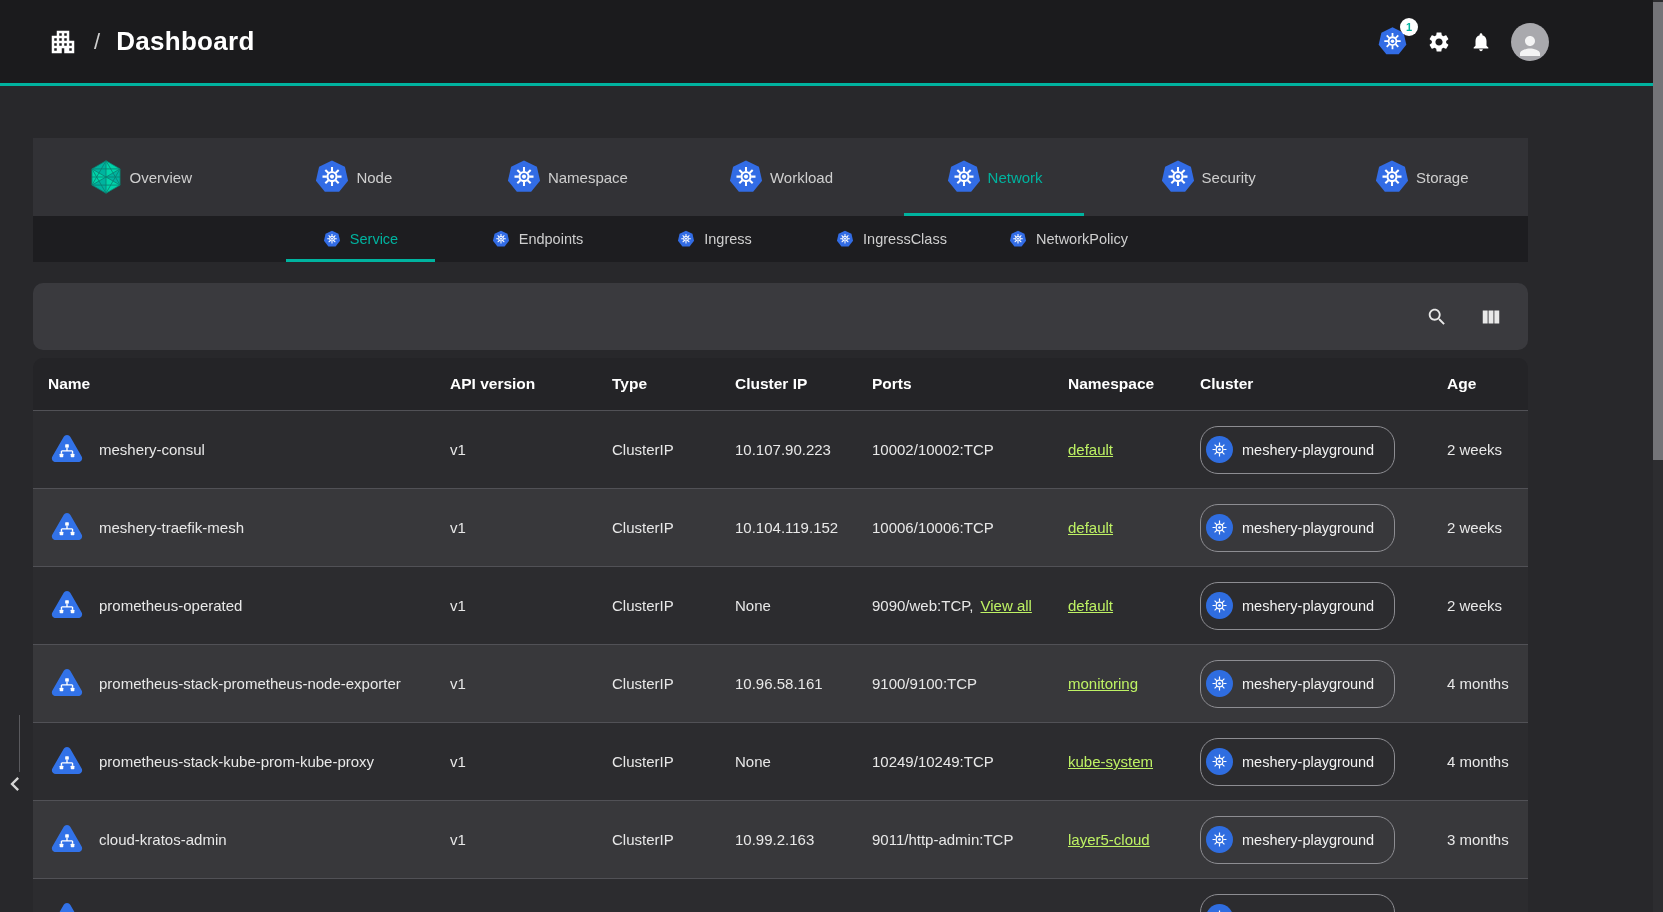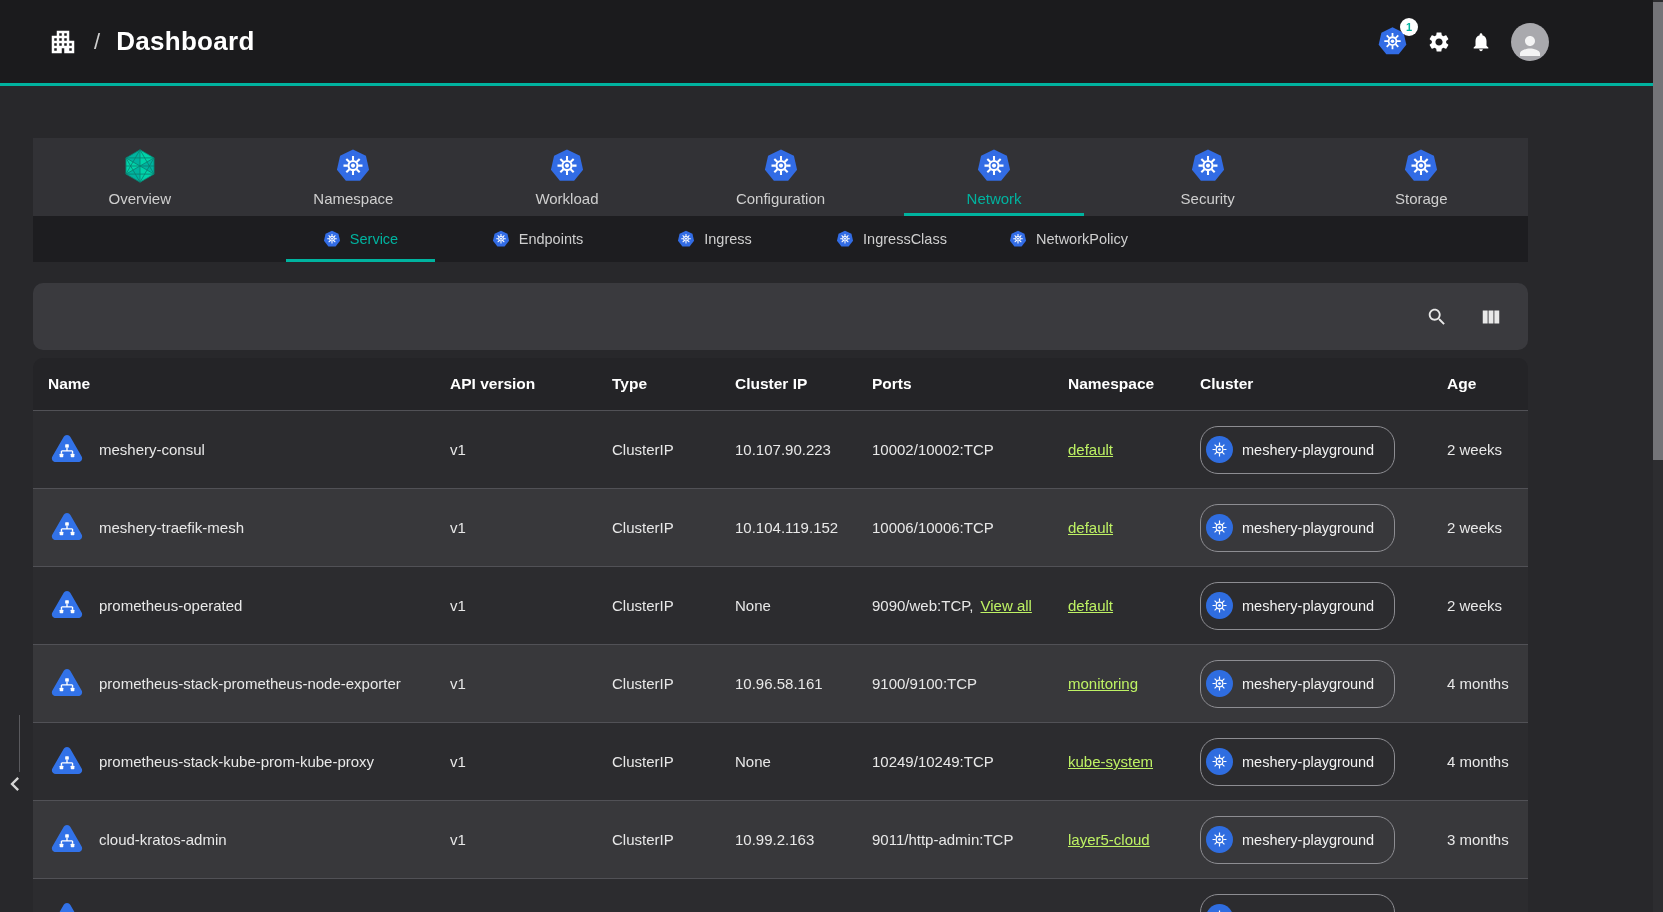--- a/index.html
+++ b/index.html
@@ -30,21 +30,21 @@
     display:flex;align-items:center;justify-content:center;
   }
   .gear svg{width:24px;height:24px;}
   .bell svg{width:22px;height:22px;}
   .avatar{width:38px;height:38px;border-radius:50%;background:#a9a9ad;display:flex;align-items:flex-end;justify-content:center;overflow:hidden;}
   .avatar svg{width:30px;height:30px;color:#f4f4f4;}
 
   
   .tabs-card{position:absolute;left:33px;top:138px;width:1495px;background:#323236;}
   .main-tabs{height:78px;display:flex;}
-  .main-tab{flex:1;position:relative;display:flex;flex-direction:column;align-items:center;justify-content:center;gap:6px;cursor:pointer;}
+  .main-tab{flex:1;position:relative;display:flex;flex-direction:row;align-items:center;justify-content:center;gap:6px;cursor:pointer;}
   .main-tab .ticon svg{width:36px;height:36px;}
   .main-tab .tlabel{font-size:15px;color:#cfcfcf;}
   .main-tab.active .tlabel{color:#00B39F;}
   .tab-indicator{position:absolute;bottom:0;left:8%;width:84%;height:3px;background:#00B39F;display:none;}
   .main-tab.active .tab-indicator,.sub-tab.active .tab-indicator{display:block;}
   .sub-tabs{height:46px;background:#1d1d20;display:flex;padding-left:239px;text-align:center;}
   .sub-tab{width:177px;position:relative;display:flex;align-items:center;justify-content:center;gap:9px;color:#cfcfcf;font-size:14.5px;cursor:pointer;}
   .sub-tab .sicon svg{width:18px;height:18px;}
   .sub-tab.active{color:#00B39F;}
 
@@ -193,41 +193,41 @@
     <span class="tlabel">Overview</span>
 
   </div>
       <div class="main-tab">
 
     <span class="ticon icon">
           <svg viewBox="0 0 24 24">
             <use href="#sym-k8s"></use>
           </svg>
         </span>
+    <span class="tlabel">Node</span>
+
+  </div>
+      <div class="main-tab">
+
+    <span class="ticon icon">
+          <svg viewBox="0 0 24 24">
+            <use href="#sym-k8s"></use>
+          </svg>
+        </span>
     <span class="tlabel">Namespace</span>
 
   </div>
       <div class="main-tab">
 
     <span class="ticon icon">
           <svg viewBox="0 0 24 24">
             <use href="#sym-k8s"></use>
           </svg>
         </span>
     <span class="tlabel">Workload</span>
-
-  </div>
-      <div class="main-tab">
-
-    <span class="ticon icon">
-          <svg viewBox="0 0 24 24">
-            <use href="#sym-k8s"></use>
-          </svg>
-        </span>
-    <span class="tlabel">Configuration</span>
 
   </div>
       <div class="main-tab active">
 
     <span class="ticon icon">
           <svg viewBox="0 0 24 24">
             <use href="#sym-k8s"></use>
           </svg>
         </span>
     <span class="tlabel">Network</span>

